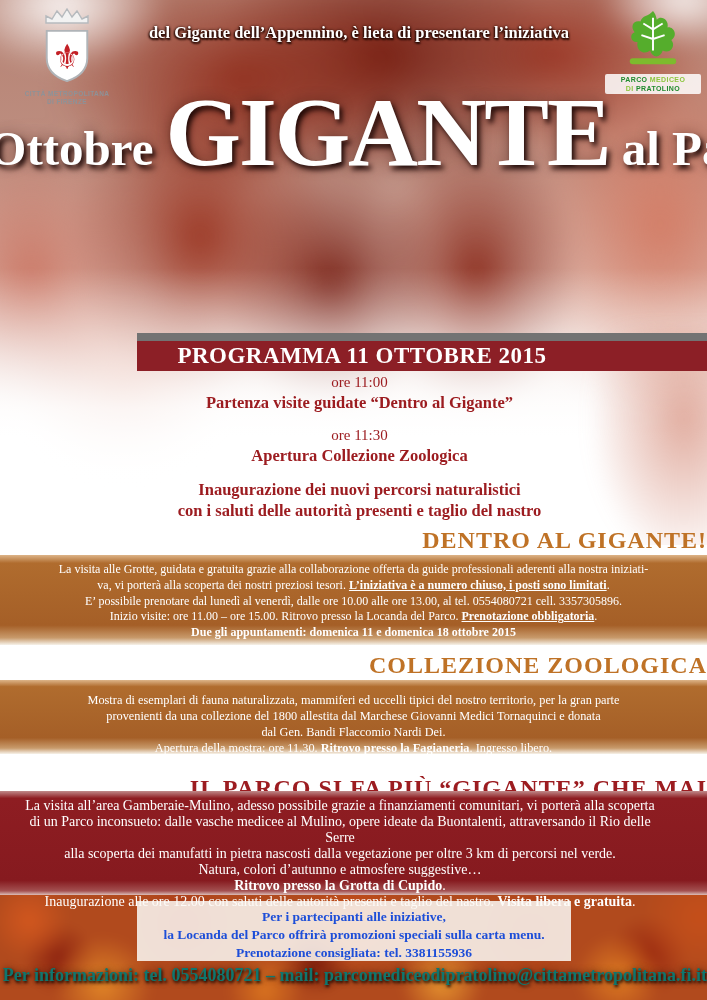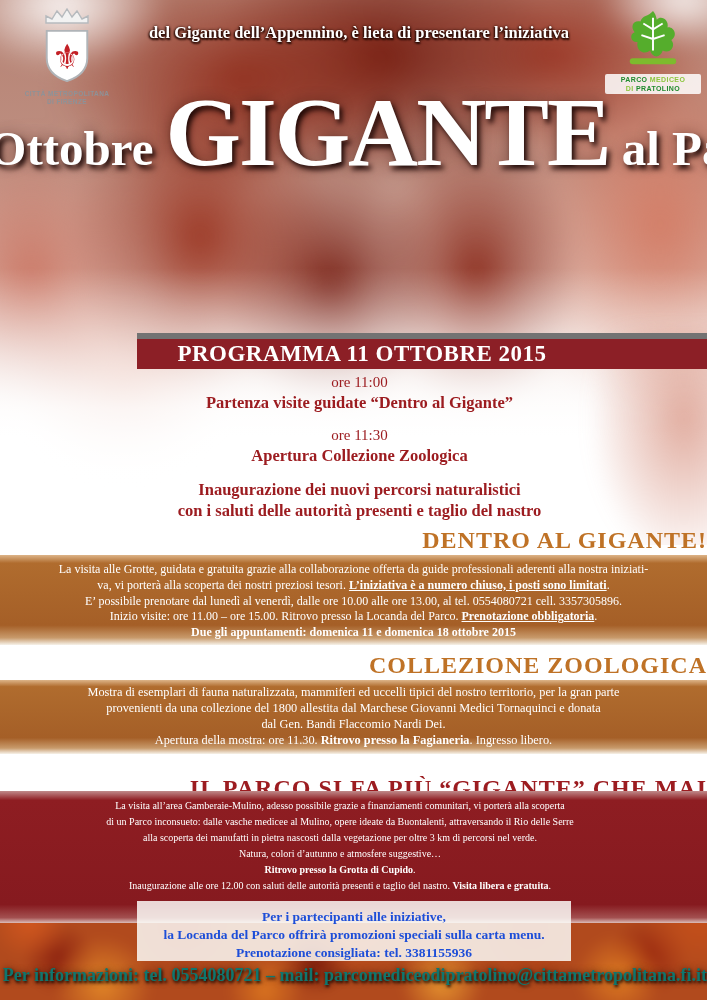--- a/index.html
+++ b/index.html
@@ -58,39 +58,39 @@
     color:#fff;font-weight:bold;font-size:16.5px;line-height:26px;
     text-shadow:0 0 3px #2a0c06,1px 2px 2px #2a0c06,-1px 1px 2px #2a0c06;}
   
   .title{position:absolute;top:84px;left:0;width:707px;z-index:3;display:flex;
     justify-content:center;align-items:baseline;gap:12px;color:#fff;white-space:nowrap;
     text-shadow:3px 4px 5px rgba(25,6,4,.9),0 0 14px rgba(40,8,5,.45);}
   .t-small{font-size:49px;font-weight:bold;line-height:1;}
   .t-big{font-size:97px;font-weight:bold;line-height:1;letter-spacing:-2px;}
   
   .banner{position:absolute;top:333px;left:137px;right:0;z-index:3;background:#8c1f26;
-    border-top:6px solid #737373;height:30px;line-height:29px;text-align:center;
+    border-top:8px solid #737373;height:30px;line-height:29px;text-align:center;
     padding-right:120px;color:#fff;font-weight:bold;font-size:23px;letter-spacing:.5px;}
   
   .schedule{position:absolute;top:373px;left:0;width:707px;z-index:3;text-align:center;color:#9c1c20;padding-left:6px;}
   .sched-item{margin-bottom:13px;}
   .sched-time{font-size:15px;line-height:18px;}
   .sched-event{font-size:16.5px;font-weight:bold;line-height:21px;margin-top:1px;}
   
   .sec-head{position:absolute;left:0;width:707px;z-index:3;text-align:right;
     font-weight:bold;font-size:24px;letter-spacing:1px;line-height:26px;}
   .sec-head.orange{color:#bf7226;}
   .sec-head.red{color:#9c1c20;margin-top:12px;}
   .band{position:absolute;left:0;width:707px;z-index:3;box-sizing:border-box;
     text-align:center;color:#fff;padding:7px 42px 0 42px;}
   .band.copper{background:linear-gradient(180deg,#ddb488 0%,#b06c2e 9%,#a55f27 78%,#c89a6b 92%,#f7f2e9 100%);}
   .band.maroon{background:linear-gradient(180deg,#c08a8a 0%,#8e1d22 7%,#861a1f 86%,#a35050 96%,#dcbdb8 100%);}
   #band-1{top:555px;height:90px;font-size:12px;line-height:15.8px;}
-  #band-2{top:680px;height:74px;font-size:12.3px;line-height:16px;padding-top:4px;}
-  #band-3{top:791px;height:132px;font-size:10px;line-height:16px;padding-left:15px;}
+  #band-2{top:680px;height:74px;font-size:12.3px;line-height:16px;padding-top:12px;}
+  #band-3{top:791px;height:104px;font-size:14px;line-height:16px;padding-left:15px;}
   #sec-head-1{top:527px;} #sec-head-2{top:652px;} #sec-head-3{top:763px;}
   
   .promo-box{position:absolute;top:901px;left:137px;width:434px;height:60px;z-index:3;
     background:rgba(252,250,247,.85);text-align:center;color:#1d4ed8;font-weight:bold;
     font-size:13.5px;line-height:18px;padding-top:7px;box-sizing:border-box;}
   .footer{position:absolute;top:962px;left:0;width:707px;z-index:3;text-align:right;
     color:#0f766e;font-weight:bold;font-size:18px;line-height:26px;
     text-shadow:1px 2px 3px rgba(20,5,2,.95),0 0 7px rgba(30,8,4,.6);}
 </style>
 </head>

